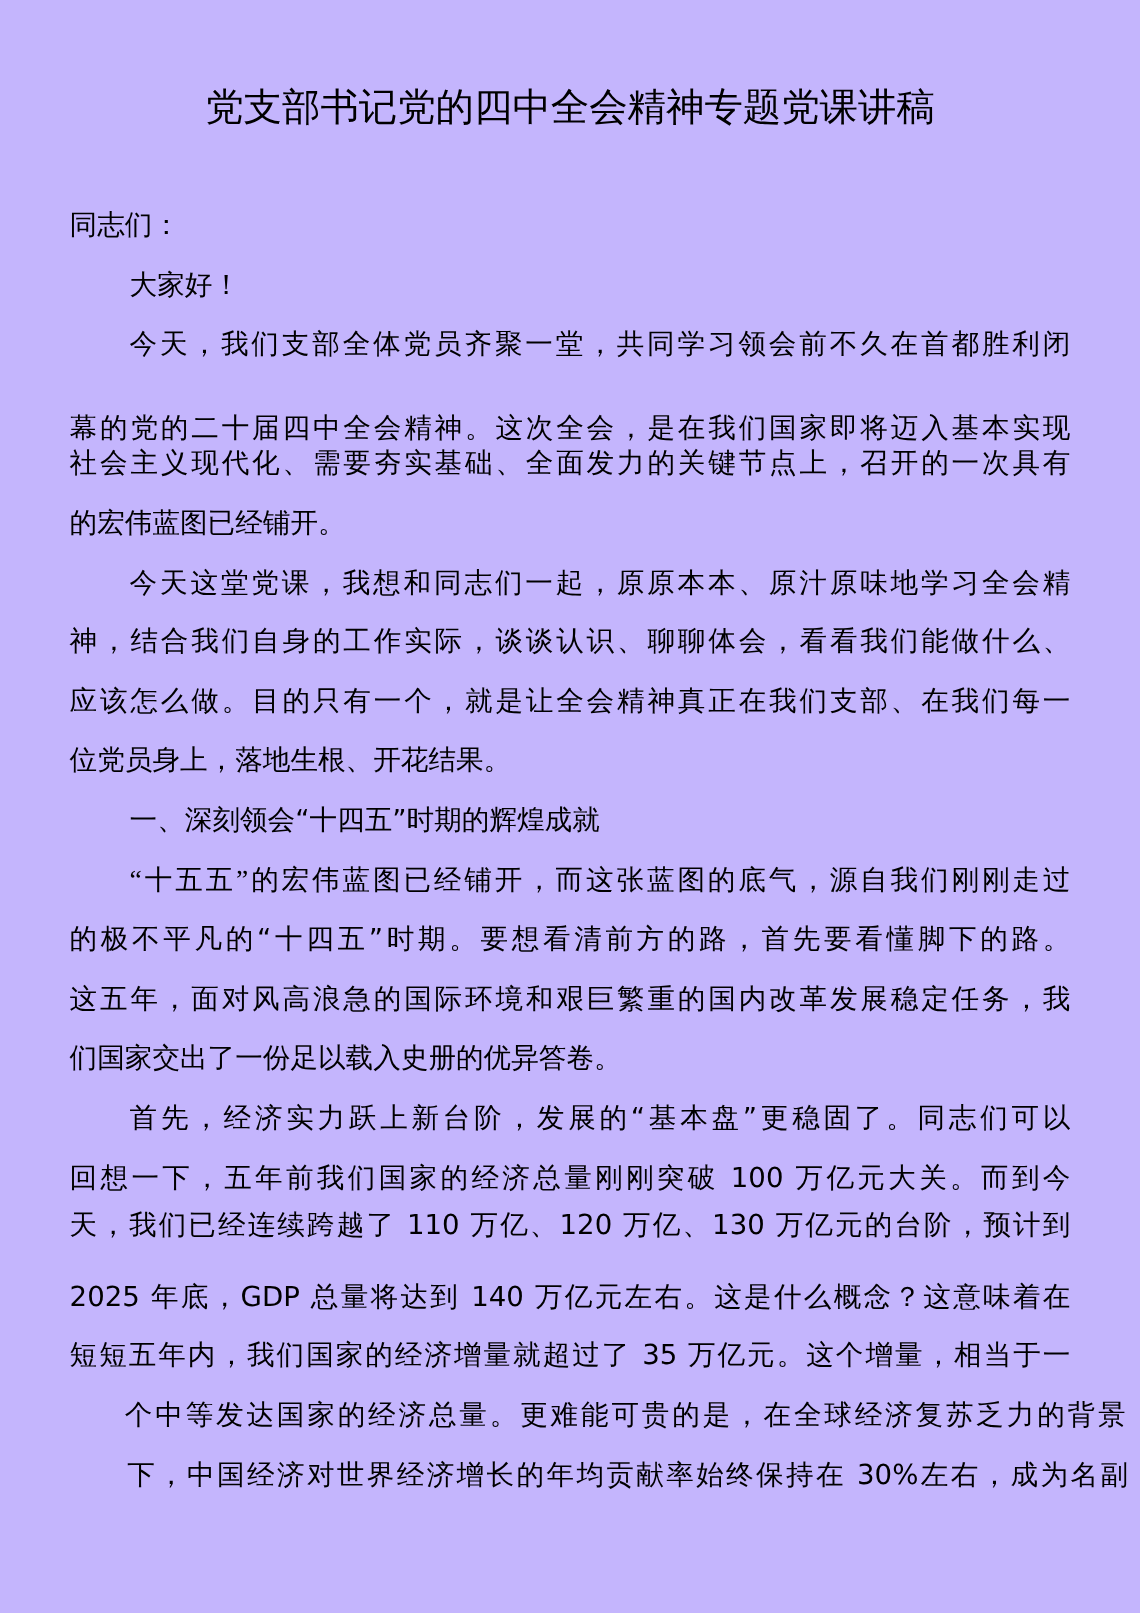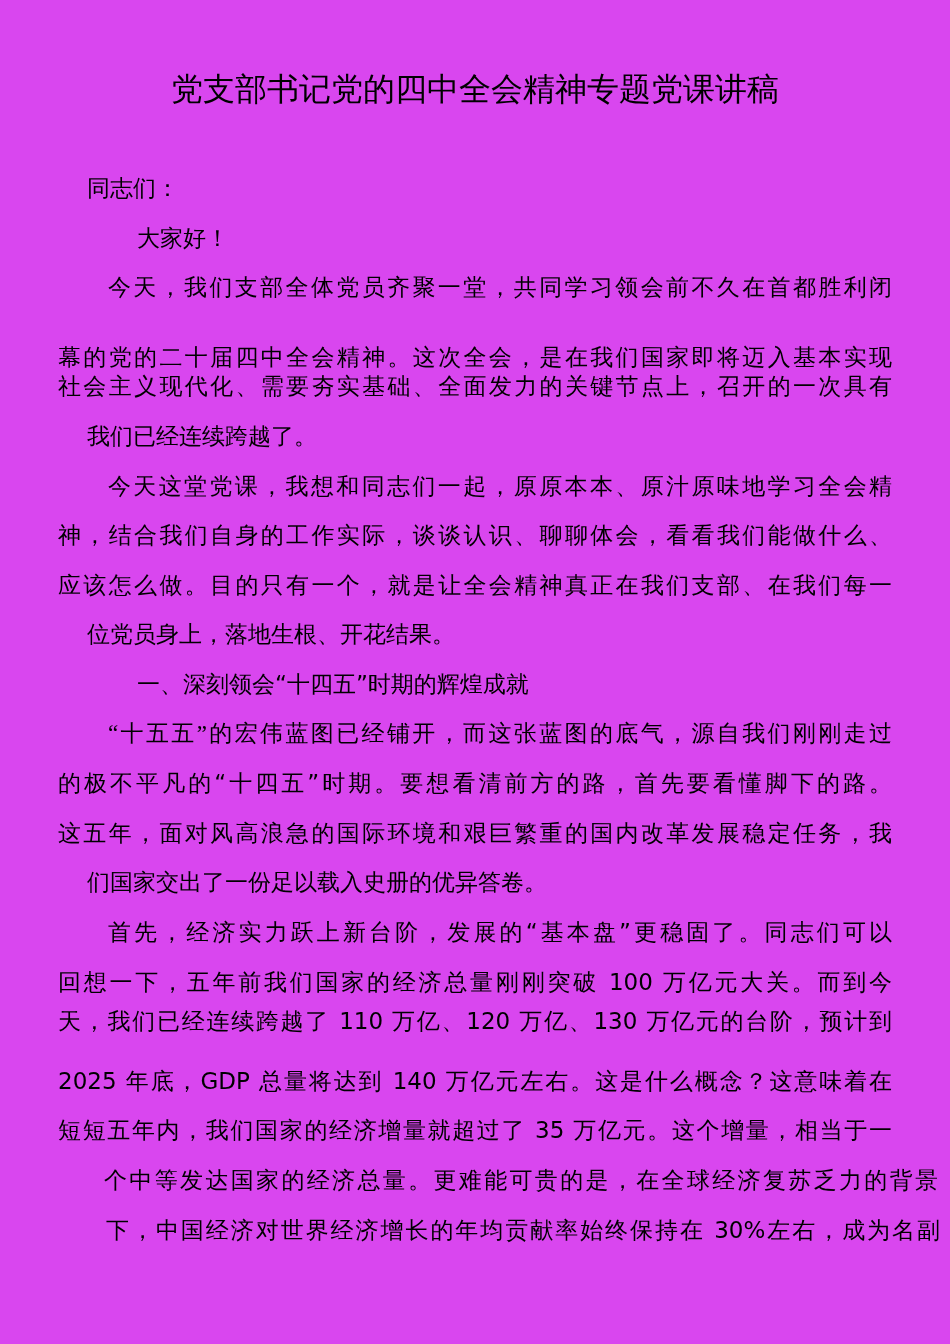--- a/index.html
+++ b/index.html
@@ -13,21 +13,21 @@
       position: relative;
       overflow: hidden;
       font-family: "DejaVu Sans", "Liberation Sans", sans-serif;
       color: #000000;
     }
     .page {
       position: absolute;
       left: 0; top: 0;
       width: 950px;
       height: 1344px;
-      background: #d946ef;
+      background: #c4b5fd;
     }
     .title {
       position: absolute;
       left: 0;
       width: 950px;
       top: 66px;
       text-align: center;
       font-size: 32px;
       line-height: 46px;
       letter-spacing: 0px;
@@ -38,39 +38,38 @@
       left: 58px;
       width: 834px;
       font-size: 23px;
       line-height: 34px;
       white-space: nowrap;
       text-align: justify;
       text-align-last: justify;
     }
     .line.last {
       text-align-last: left;
-      margin-left: 29px;
     }
     .line.indent {
       left: 108px;
       width: 784px;
     }
   </style>
 </head>
 <body>
 
 <div class="page">
   <div class="title">党支部书记党的四中全会精神专题党课讲稿</div>
   <div id="body-lines">
       <div class="line last" style="top: 171px;">同志们：</div>
       <div class="line indent last" style="top: 221px;">大家好！</div>
       <div class="line indent" style="top: 270px;">今天，我们支部全体党员齐聚一堂，共同学习领会前不久在首都胜利闭</div>
       <div class="line" style="top: 320px; margin-top: 20px;">幕的党的二十届四中全会精神。这次全会，是在我们国家即将迈入基本实现</div>
       <div class="line" style="top: 369px;">社会主义现代化、需要夯实基础、全面发力的关键节点上，召开的一次具有</div>
-      <div class="line last" style="top: 419px;">我们已经连续跨越了。</div>
+      <div class="line last" style="top: 419px;">的宏伟蓝图已经铺开。</div>
       <div class="line indent" style="top: 469px;">今天这堂党课，我想和同志们一起，原原本本、原汁原味地学习全会精</div>
       <div class="line" style="top: 518px;">神，结合我们自身的工作实际，谈谈认识、聊聊体会，看看我们能做什么、</div>
       <div class="line" style="top: 568px;">应该怎么做。目的只有一个，就是让全会精神真正在我们支部、在我们每一</div>
       <div class="line last" style="top: 617px;">位党员身上，落地生根、开花结果。</div>
       <div class="line indent last" style="top: 667px;">一、深刻领会“十四五”时期的辉煌成就</div>
       <div class="line indent" style="top: 717px; font-family: Liberation Serif, serif;">“十五五”的宏伟蓝图已经铺开，而这张蓝图的底气，源自我们刚刚走过</div>
       <div class="line" style="top: 766px;">的极不平凡的“十四五”时期。要想看清前方的路，首先要看懂脚下的路。</div>
       <div class="line" style="top: 816px;">这五年，面对风高浪急的国际环境和艰巨繁重的国内改革发展稳定任务，我</div>
       <div class="line last" style="top: 865px;">们国家交出了一份足以载入史册的优异答卷。</div>
       <div class="line indent" style="top: 915px;">首先，经济实力跃上新台阶，发展的“基本盘”更稳固了。同志们可以</div>

